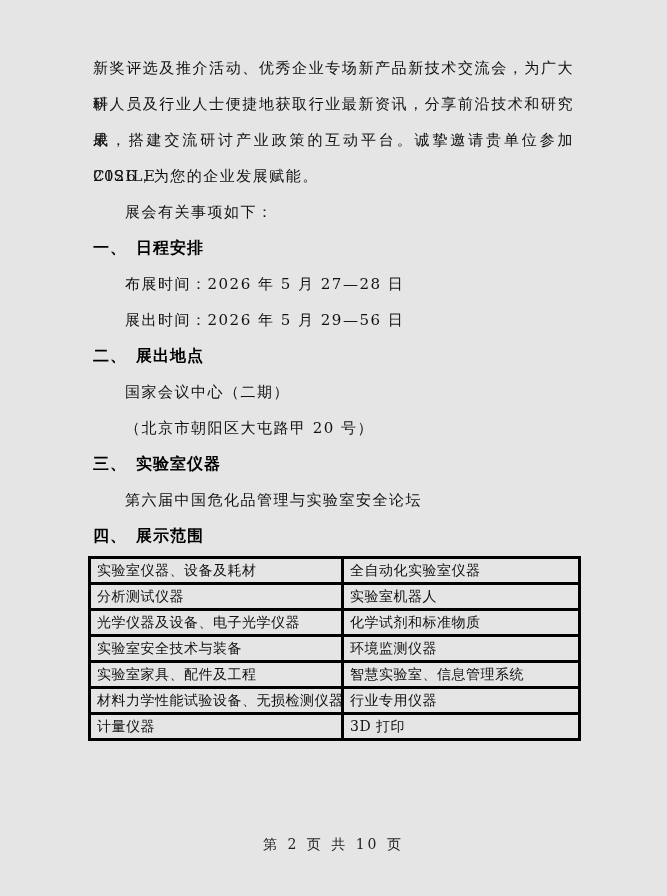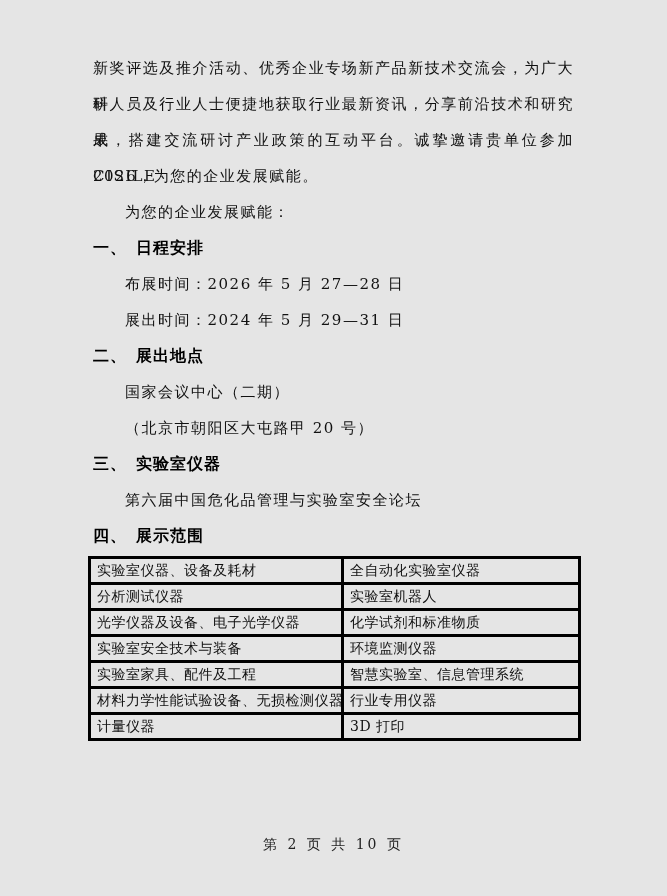--- a/index.html
+++ b/index.html
@@ -91,27 +91,27 @@
 <body>
 
 <div class="page">
   <div class="content">
 
     <div class="line pline full">新奖评选及推介活动、优秀企业专场新产品新技术交流会，为广大科</div>
     <div class="line pline full">研人员及行业人士便捷地获取行业最新资讯，分享前沿技术和研究成</div>
     <div class="line pline full">果，搭建交流研讨产业政策的互动平台。诚挚邀请贵单位参加 CISILE</div>
     <div class="line pline">2026，为您的企业发展赋能。</div>
 
-    <div class="line ind">为您的企业发展赋能：</div>
+    <div class="line ind">展会有关事项如下：</div>
 
     <div class="heading">
       <span class="num">一、</span><span>日程安排</span>
     </div>
     <div class="line ind">布展时间：2026 年 5 月 27—28 日</div>
-    <div class="line ind">展出时间：2024 年 5 月 29—31 日</div>
+    <div class="line ind">展出时间：2026 年 5 月 29—56 日</div>
 
     <div class="heading">
       <span class="num">二、</span><span>展出地点</span>
     </div>
     <div class="line ind">国家会议中心（二期）</div>
     <div class="line ind">（北京市朝阳区大屯路甲 20 号）</div>
 
     <div class="heading">
       <span class="num">三、</span><span>实验室仪器</span>
     </div>

